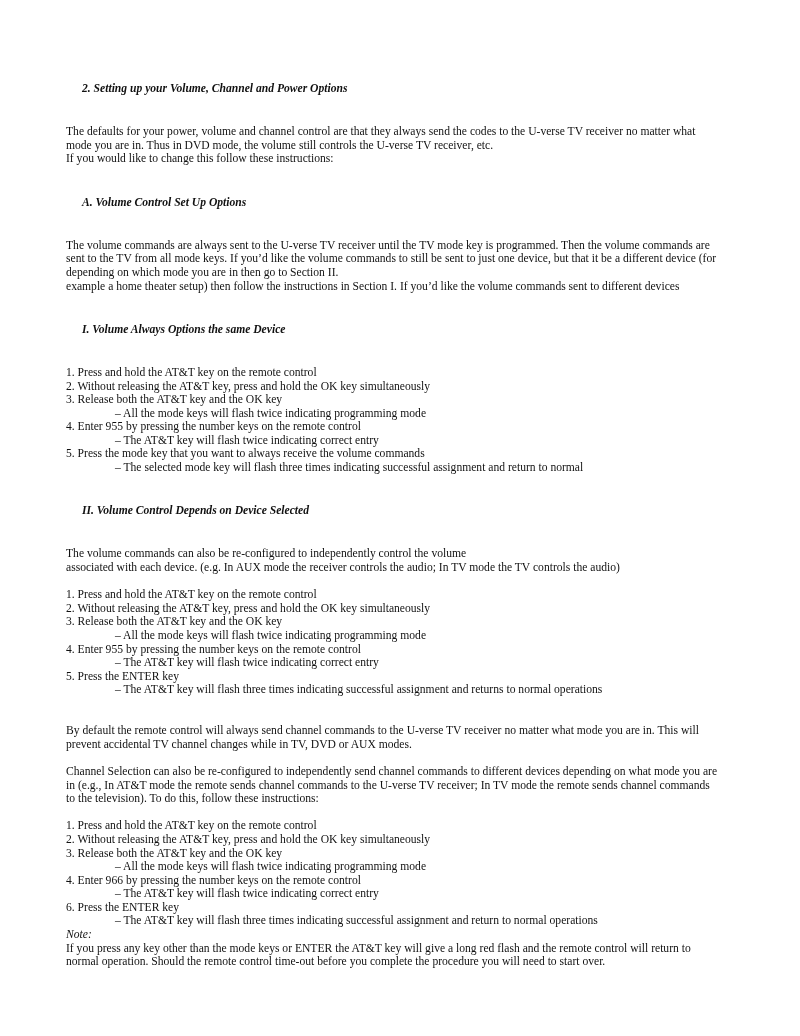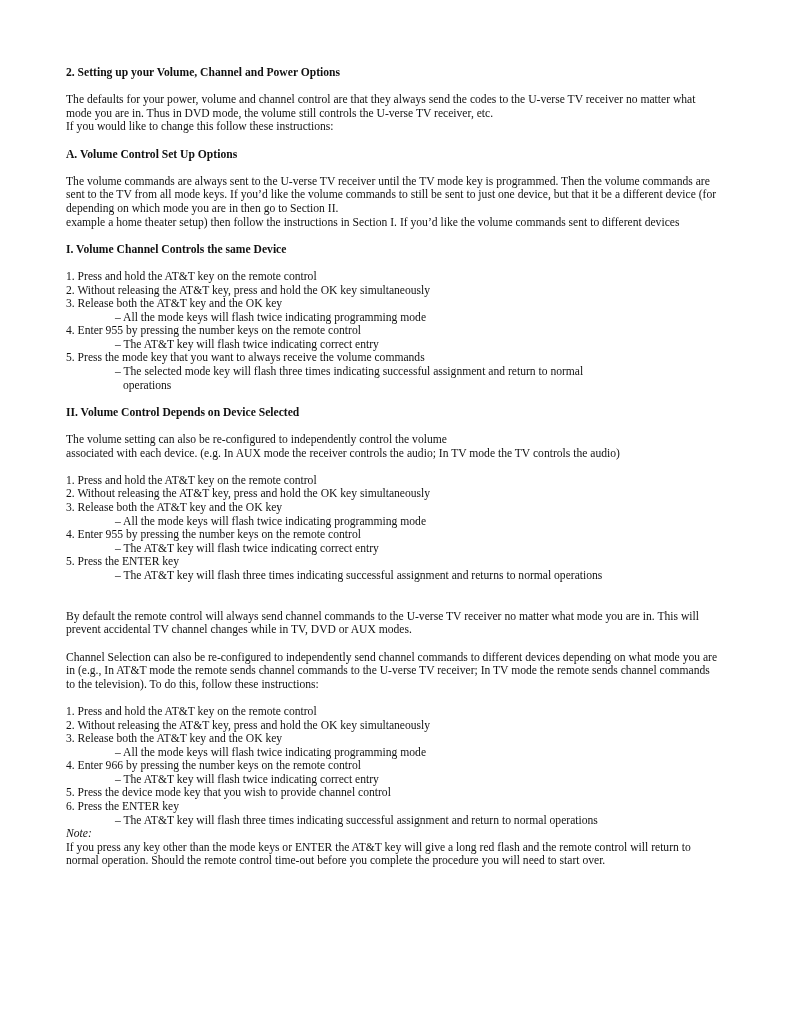--- a/index.html
+++ b/index.html
@@ -1,19 +1,19 @@
 <!DOCTYPE html>
 <html><head>
 <meta charset="utf-8">
 <style>
   html, body { margin:0; padding:0; background:#ffffff; }
   body { width:800px; height:1036px; position:relative; overflow:hidden;
          font-family:"Liberation Serif", "DejaVu Serif", serif; color:#111; }
   .page { position:absolute; left:66px; top:66px; width:680px; font-size:11.6px; line-height:13.6px; }
-  .h { font-weight:bold; margin:0; }
+  .h { font-weight:bold; margin:16px;font-style:italic; }
   .p { margin:0; }
   .gap { height:13.6px; }
   .sub { padding-left:49px; }
   .sub2 { padding-left:57px; }
   .note { font-style:italic; }
 </style>
 </head>
 <body>
 
 <div class="page">
@@ -25,36 +25,35 @@
   <div class="gap"></div>
 
   <p class="h">A. Volume Control Set Up Options</p>
   <div class="gap"></div>
   <p class="p">The volume commands are always sent to the U-verse TV receiver until the TV mode key is programmed. Then the volume commands are</p>
   <p class="p">sent to the TV from all mode keys. If you’d like the volume commands to still be sent to just one device, but that it be a different device (for</p>
   <p class="p">depending on which mode you are in then go to Section II.</p>
   <p class="p">example a home theater setup) then follow the instructions in Section I. If you’d like the volume commands sent to different devices</p>
   <div class="gap"></div>
 
-  <p class="h">I. Volume Channel Controls the same Device</p>
+  <p class="h">I. Volume Always Options the same Device</p>
   <div class="gap"></div>
   <p class="p">1. Press and hold the AT&amp;T key on the remote control</p>
   <p class="p">2. Without releasing the AT&amp;T key, press and hold the OK key simultaneously</p>
   <p class="p">3. Release both the AT&amp;T key and the OK key</p>
   <p class="p sub">– All the mode keys will flash twice indicating programming mode</p>
   <p class="p">4. Enter 955 by pressing the number keys on the remote control</p>
   <p class="p sub">– The AT&amp;T key will flash twice indicating correct entry</p>
   <p class="p">5. Press the mode key that you want to always receive the volume commands</p>
   <p class="p sub">– The selected mode key will flash three times indicating successful assignment and return to normal</p>
-  <p class="p sub2">operations</p>
   <div class="gap"></div>
 
   <p class="h">II. Volume Control Depends on Device Selected</p>
   <div class="gap"></div>
-  <p class="p">The volume setting can also be re-configured to independently control the volume</p>
+  <p class="p">The volume commands can also be re-configured to independently control the volume</p>
   <p class="p">associated with each device. (e.g. In AUX mode the receiver controls the audio; In TV mode the TV controls the audio)</p>
   <div class="gap"></div>
   <p class="p">1. Press and hold the AT&amp;T key on the remote control</p>
   <p class="p">2. Without releasing the AT&amp;T key, press and hold the OK key simultaneously</p>
   <p class="p">3. Release both the AT&amp;T key and the OK key</p>
   <p class="p sub">– All the mode keys will flash twice indicating programming mode</p>
   <p class="p">4. Enter 955 by pressing the number keys on the remote control</p>
   <p class="p sub">– The AT&amp;T key will flash twice indicating correct entry</p>
   <p class="p">5. Press the ENTER key</p>
   <p class="p sub">– The AT&amp;T key will flash three times indicating successful assignment and returns to normal operations</p>
@@ -67,19 +66,18 @@
   <p class="p">Channel Selection can also be re-configured to independently send channel commands to different devices depending on what mode you are</p>
   <p class="p">in (e.g., In AT&amp;T mode the remote sends channel commands to the U-verse TV receiver; In TV mode the remote sends channel commands</p>
   <p class="p">to the television). To do this, follow these instructions:</p>
   <div class="gap"></div>
   <p class="p">1. Press and hold the AT&amp;T key on the remote control</p>
   <p class="p">2. Without releasing the AT&amp;T key, press and hold the OK key simultaneously</p>
   <p class="p">3. Release both the AT&amp;T key and the OK key</p>
   <p class="p sub">– All the mode keys will flash twice indicating programming mode</p>
   <p class="p">4. Enter 966 by pressing the number keys on the remote control</p>
   <p class="p sub">– The AT&amp;T key will flash twice indicating correct entry</p>
-  <p class="p">5. Press the device mode key that you wish to provide channel control</p>
   <p class="p">6. Press the ENTER key</p>
   <p class="p sub">– The AT&amp;T key will flash three times indicating successful assignment and return to normal operations</p>
   <p class="p note">Note:</p>
   <p class="p">If you press any key other than the mode keys or ENTER the AT&amp;T key will give a long red flash and the remote control will return to</p>
   <p class="p">normal operation. Should the remote control time-out before you complete the procedure you will need to start over.</p>
 </div>
 
 </body></html>

